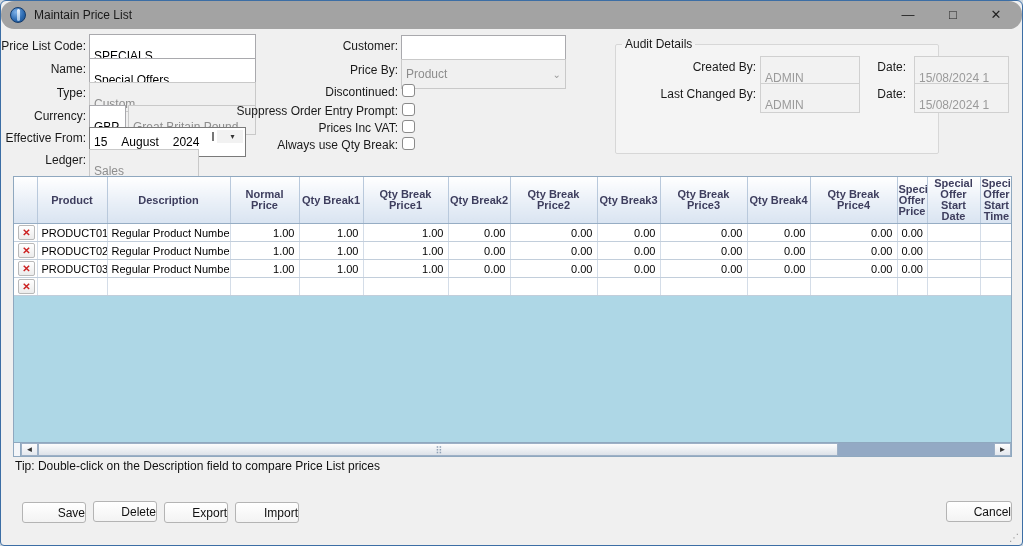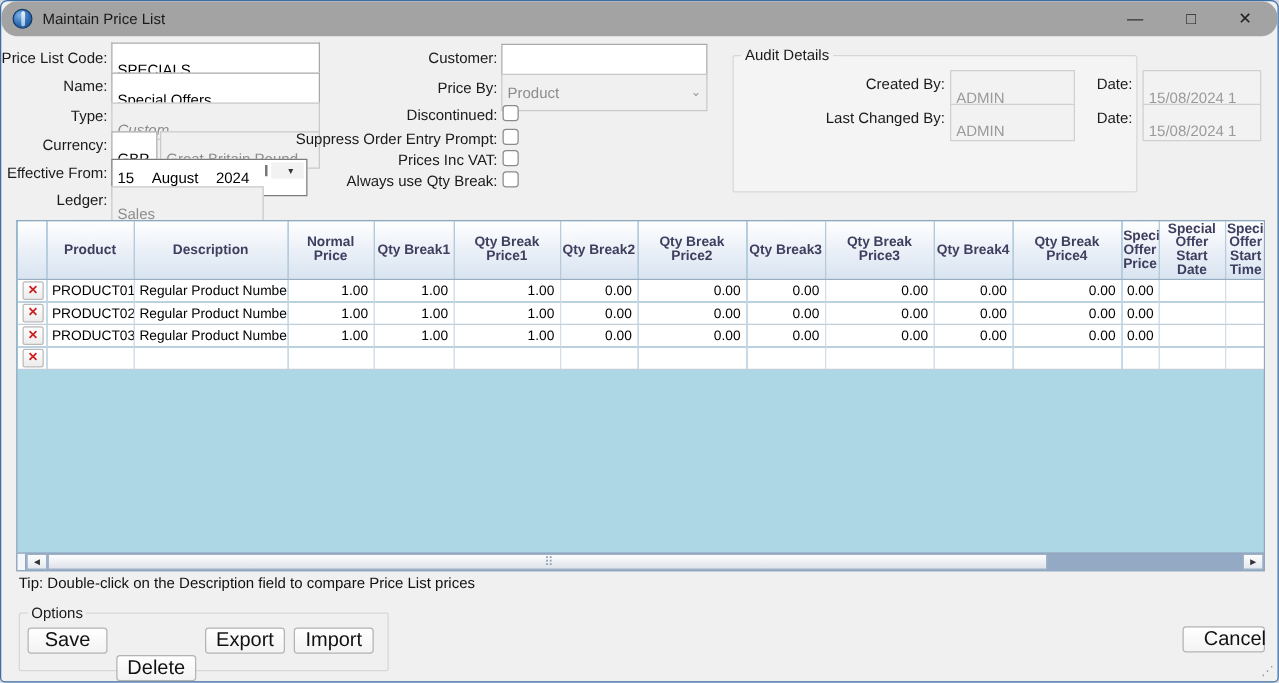--- a/index.html
+++ b/index.html
@@ -60,21 +60,21 @@
   .sb-btn { width:17px; background:linear-gradient(#fdfdfd,#e4e8ee); border:1px solid #9db0c6; font-size:8px;
             color:#333; text-align:center; line-height:12px; padding:0; cursor:default; }
   .sb-thumb { width:800px; background:linear-gradient(#fdfdfd,#dde2e9); border:1px solid #9db0c6; position:relative; cursor:default; }
   .sb-thumb::after { content:"⠿"; position:absolute; left:50%; top:0; transform:translateX(-50%);
                      color:#8fa0b5; font-size:10px; line-height:13px; letter-spacing:-2px; }
   .sb-track { flex:1; }
   .sb-right { margin-left:0; }
   
   .tip { position:absolute; left:14px; top:458px; font-size:12px; color:#111; }
   .btn { position:absolute; height:21px; background:linear-gradient(#ffffff,#f3f3f3); border:1px solid #b4b4b4;
-         border-radius:3px; font-size:16px; color:#111; cursor:default; font-family:"Liberation Sans",sans-serif; }
+         border-radius:3px; font-size:12px; color:#111; cursor:default; font-family:"Liberation Sans",sans-serif;text-align:right; }
   .resize-grip { position:absolute; right:3px; bottom:2px; font-size:10px; color:#9a9a9a; }
 </style>
 </head>
 <body>
 
 <div class="window">
 
   <div class="titlebar">
     <span class="app-icon"></span>
     <span class="title-text">Maintain Price List</span>
@@ -83,39 +83,39 @@
     <button class="win-btn win-close">✕</button>
   </div>
 
   <span class="flabel" style="left:0;top:38px;width:85px;">Price List Code:</span>
   <div class="field focused" style="left:88px;top:33px;width:167px;height:21px;">SPECIALS</div>
 
   <span class="flabel" style="left:0;top:61px;width:85px;">Name:</span>
   <div class="field" style="left:88px;top:57px;width:167px;height:20px;">Special Offers</div>
 
   <span class="flabel" style="left:0;top:85px;width:85px;">Type:</span>
-  <div class="field disabled" style="left:88px;top:81px;width:167px;height:20px;font-style:italic;">Custom</div>
+  <div class="field disabled" style="left:88px;top:81px;width:167px;height:20px;">Custom</div>
 
   <span class="flabel" style="left:0;top:108px;width:85px;">Currency:</span>
   <div class="field" style="left:88px;top:104px;width:37px;height:20px;">GBP</div>
   <div class="field disabled" style="left:127px;top:104px;width:128px;height:20px;">Great Britain Pound</div>
 
   <span class="flabel" style="left:0;top:130px;width:85px;">Effective From:</span>
   <div class="field datefield" style="left:88px;top:126px;width:157px;height:18px;border-color:#7a7a7a;">
     <span>15</span>
     <span>August</span>
     <span>2024</span>
     <button class="cal-btn">
       <span class="cal-glyph"></span>
       <span class="drop-arrow">▾</span>
     </button>
   </div>
 
   <span class="flabel" style="left:0;top:152px;width:85px;">Ledger:</span>
-  <div class="field disabled" style="left:88px;top:148px;width:122px;height:19px;">Sales</div>
+  <div class="field disabled" style="left:88px;top:148px;width:110px;height:19px;">Sales</div>
 
   <span class="flabel" style="left:250px;top:38px;width:147px;">Customer:</span>
   <div class="field" style="left:400px;top:34px;width:165px;height:19px;"></div>
 
   <span class="flabel" style="left:250px;top:62px;width:147px;">Price By:</span>
   <div class="field disabled combo" style="left:400px;top:58px;width:165px;height:20px;">
     <span>Product</span>
     <span class="chev">⌄</span>
   </div>
 
@@ -124,21 +124,21 @@
 
   <span class="flabel" style="left:200px;top:103px;width:197px;">Suppress Order Entry Prompt:</span>
   <span class="checkbox" style="left:401px;top:102px;"></span>
 
   <span class="flabel" style="left:200px;top:120px;width:197px;">Prices Inc VAT:</span>
   <span class="checkbox" style="left:401px;top:119px;"></span>
 
   <span class="flabel" style="left:200px;top:137px;width:197px;">Always use Qty Break:</span>
   <span class="checkbox" style="left:401px;top:136px;"></span>
 
-  <fieldset style="left:585px;top:36px;width:324px;height:117px;background:#f4f4f4;">
+  <fieldset style="left:614px;top:36px;width:324px;height:117px;background:#f4f4f4;">
     <legend>Audit Details</legend>
   </fieldset>
   <span class="flabel" style="left:640px;top:59px;width:115px;">Created By:</span>
   <div class="field audit-field" style="left:759px;top:55px;width:100px;height:19px;">ADMIN</div>
   <span class="flabel" style="left:860px;top:59px;width:45px;">Date:</span>
   <div class="field audit-field" style="left:913px;top:55px;width:95px;height:19px;">15/08/2024 1</div>
 
   <span class="flabel" style="left:620px;top:86px;width:135px;">Last Changed By:</span>
   <div class="field audit-field" style="left:759px;top:82px;width:100px;height:19px;">ADMIN</div>
   <span class="flabel" style="left:860px;top:86px;width:45px;">Date:</span>
@@ -241,24 +241,21 @@
   <div class="hscroll">
     <div class="sb-grip0"></div>
     <button class="sb-btn">◄</button>
     <div class="sb-thumb"></div>
     <div class="sb-track"></div>
     <button class="sb-btn sb-right">►</button>
   </div>
 
   <div class="tip">Tip: Double-click on the Description field to compare Price List prices</div>
 
-  <fieldset style="left:14px;top:482px;width:296px;height:54px;">
-    <legend>Options</legend>
-  </fieldset>
   <button class="btn" style="left:21px;top:501px;width:64px;">Save</button>
-  <button class="btn" style="left:92px;top:523px;width:64px;">Delete</button>
+  <button class="btn" style="left:92px;top:500px;width:64px;">Delete</button>
   <button class="btn" style="left:163px;top:501px;width:64px;">Export</button>
   <button class="btn" style="left:234px;top:501px;width:64px;">Import</button>
 
   <button class="btn" style="left:945px;top:500px;width:66px;padding-left:16px;">Cancel</button>
 
   <span class="resize-grip">⋰</span>
 </div>
 
 </body></html>

